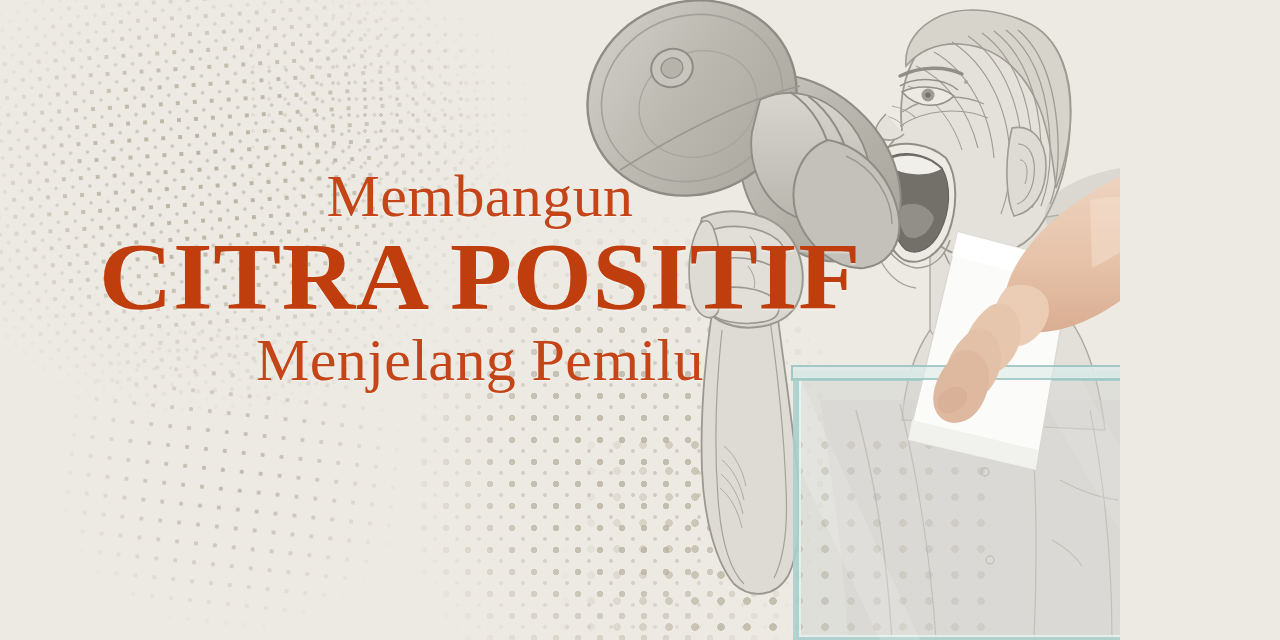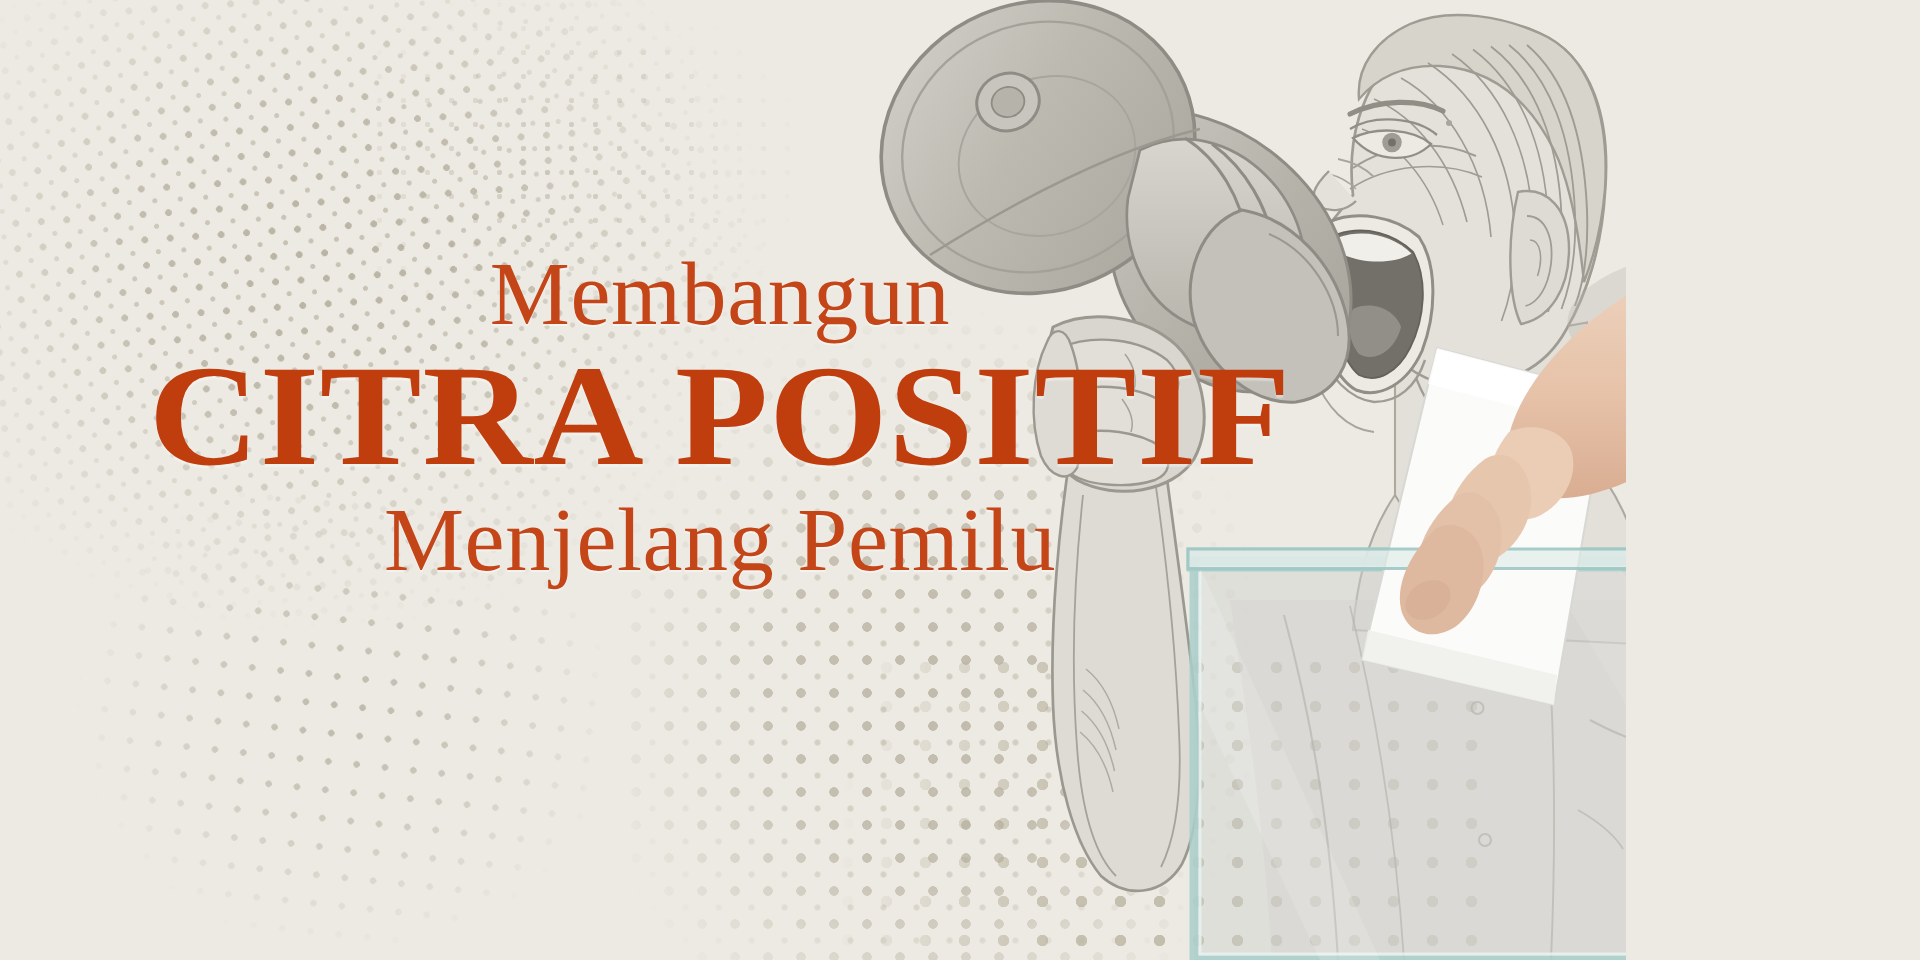--- a/index.html
+++ b/index.html
@@ -4,20 +4,21 @@
 <style>
   html,body{margin:0;padding:0;}
   body{
     width:1280px;height:640px;overflow:hidden;
     font-family:"Liberation Serif", serif;
     background:#EDEAE3;
   }
   #banner{
     position:relative;width:1084px;height:640px;overflow:hidden;
     background:#EDEAE3;
+    padding-left:36px;
   }
 
   
   .halftone{position:absolute;pointer-events:none;}
 
   .ht-a{
     left:-40px;top:-40px;width:560px;height:460px;
     background-image:
       radial-gradient(circle at 3px 3px, rgba(168,162,143,.75) 2.1px, transparent 2.4px),
       radial-gradient(circle at 3px 3px, rgba(168,162,143,.55) 1.5px, transparent 1.8px);

